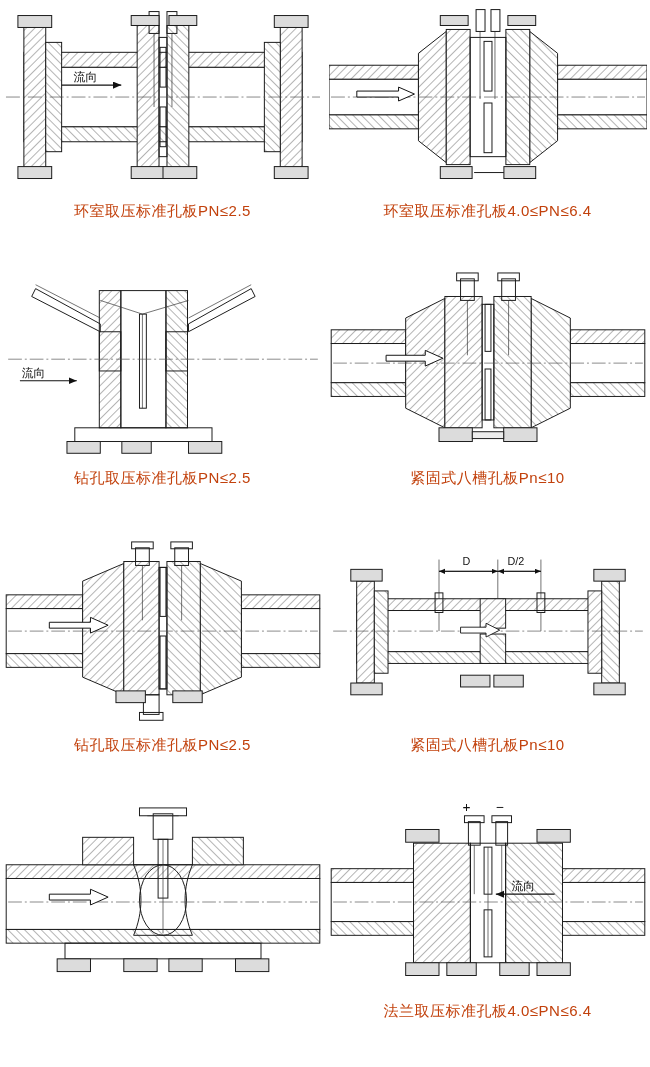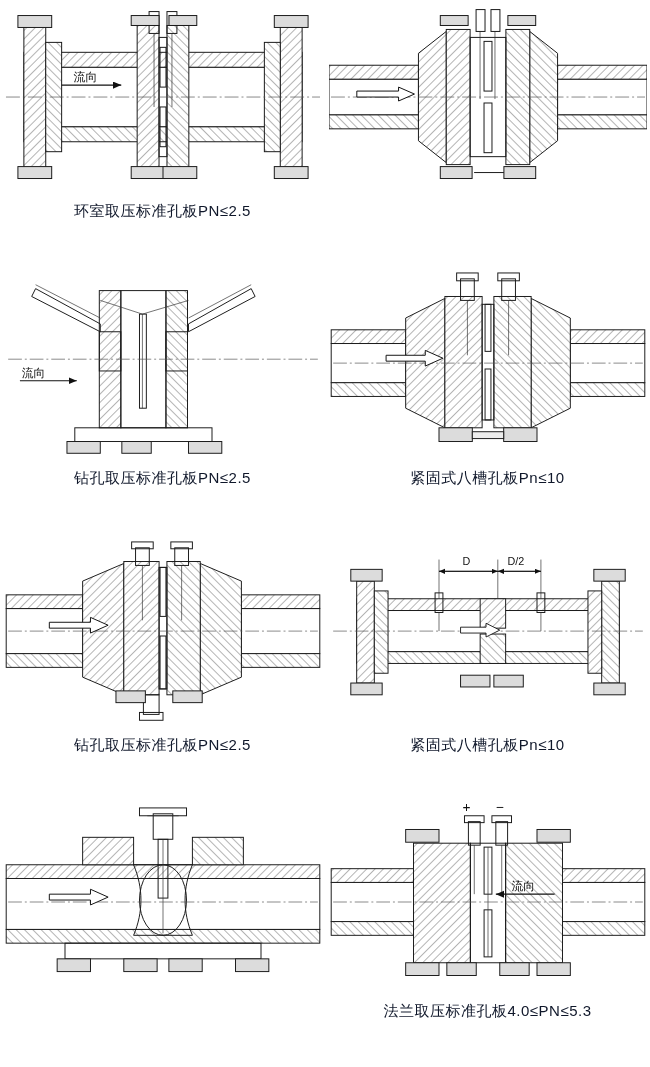--- a/index.html
+++ b/index.html
@@ -41,21 +41,21 @@
     position: relative;
     width: 100%;
     height: 196px;
     display: flex;
     align-items: center;
     justify-content: center;
   }
   .caption {
     font-size: 15px;
     letter-spacing: 0.5px;
-    color: #0f172a;
+    color: #c2410c;
     text-align: center;
     line-height: 1.2;
     margin-top: 2px;
     font-family: "Liberation Sans", sans-serif;
     white-space: nowrap;
   }
   svg { display: block; }
   .hatch-a { fill: url(#hatchA); }
   .hatch-b { fill: url(#hatchB); }
   .gray { fill: #dcdcdc; }
@@ -189,20 +189,21 @@
             <rect x="112" y="160" width="32" height="12" class="gray"></rect>
             <rect x="176" y="160" width="32" height="12" class="gray"></rect>
             <line x1="146" y1="166" x2="176" y2="166"></line>
           </g>
 
           <line x1="2" y1="90" x2="318" y2="90" class="cl"></line>
 
           <path d="M28,84 L70,84 L70,80 L86,87 L70,94 L70,90 L28,90 Z" fill="#fff" stroke="#111" stroke-width="1"></path>
         </svg>
       </div>
+      <div class="caption">环室取压标准孔板4.0≤PN≤6.4</div>
     </div>
 
     <div class="cell">
       <div class="figure">
         <svg viewBox="0 0 320 200" width="318" height="196">
 
           <rect x="95" y="20" width="22" height="140" class="hatch-a"></rect>
             <rect x="95" y="20" width="22" height="140" class="stroke"></rect>
           <rect x="163" y="20" width="22" height="140" class="hatch-b"></rect>
             <rect x="163" y="20" width="22" height="140" class="stroke"></rect>
@@ -466,17 +467,17 @@
             <rect x="210" y="162" width="34" height="13" class="gray"></rect>
             <rect x="118" y="162" width="30" height="13" class="gray"></rect>
             <rect x="172" y="162" width="30" height="13" class="gray"></rect>
           </g>
           <line x1="2" y1="100" x2="318" y2="100" class="cl"></line>
 
           <line x1="228" y1="92" x2="168" y2="92" stroke="#111" stroke-width="1.2" marker-end="url(#arrowS)"></line>
           <text class="flowtxt" x="184" y="88">流向</text>
         </svg>
       </div>
-      <div class="caption">法兰取压标准孔板4.0≤PN≤5.3</div>
+      <div class="caption">法兰取压标准孔板4.0≤PN≤6.4</div>
     </div>
 
   </div>
 </div>
 
 </body></html>

